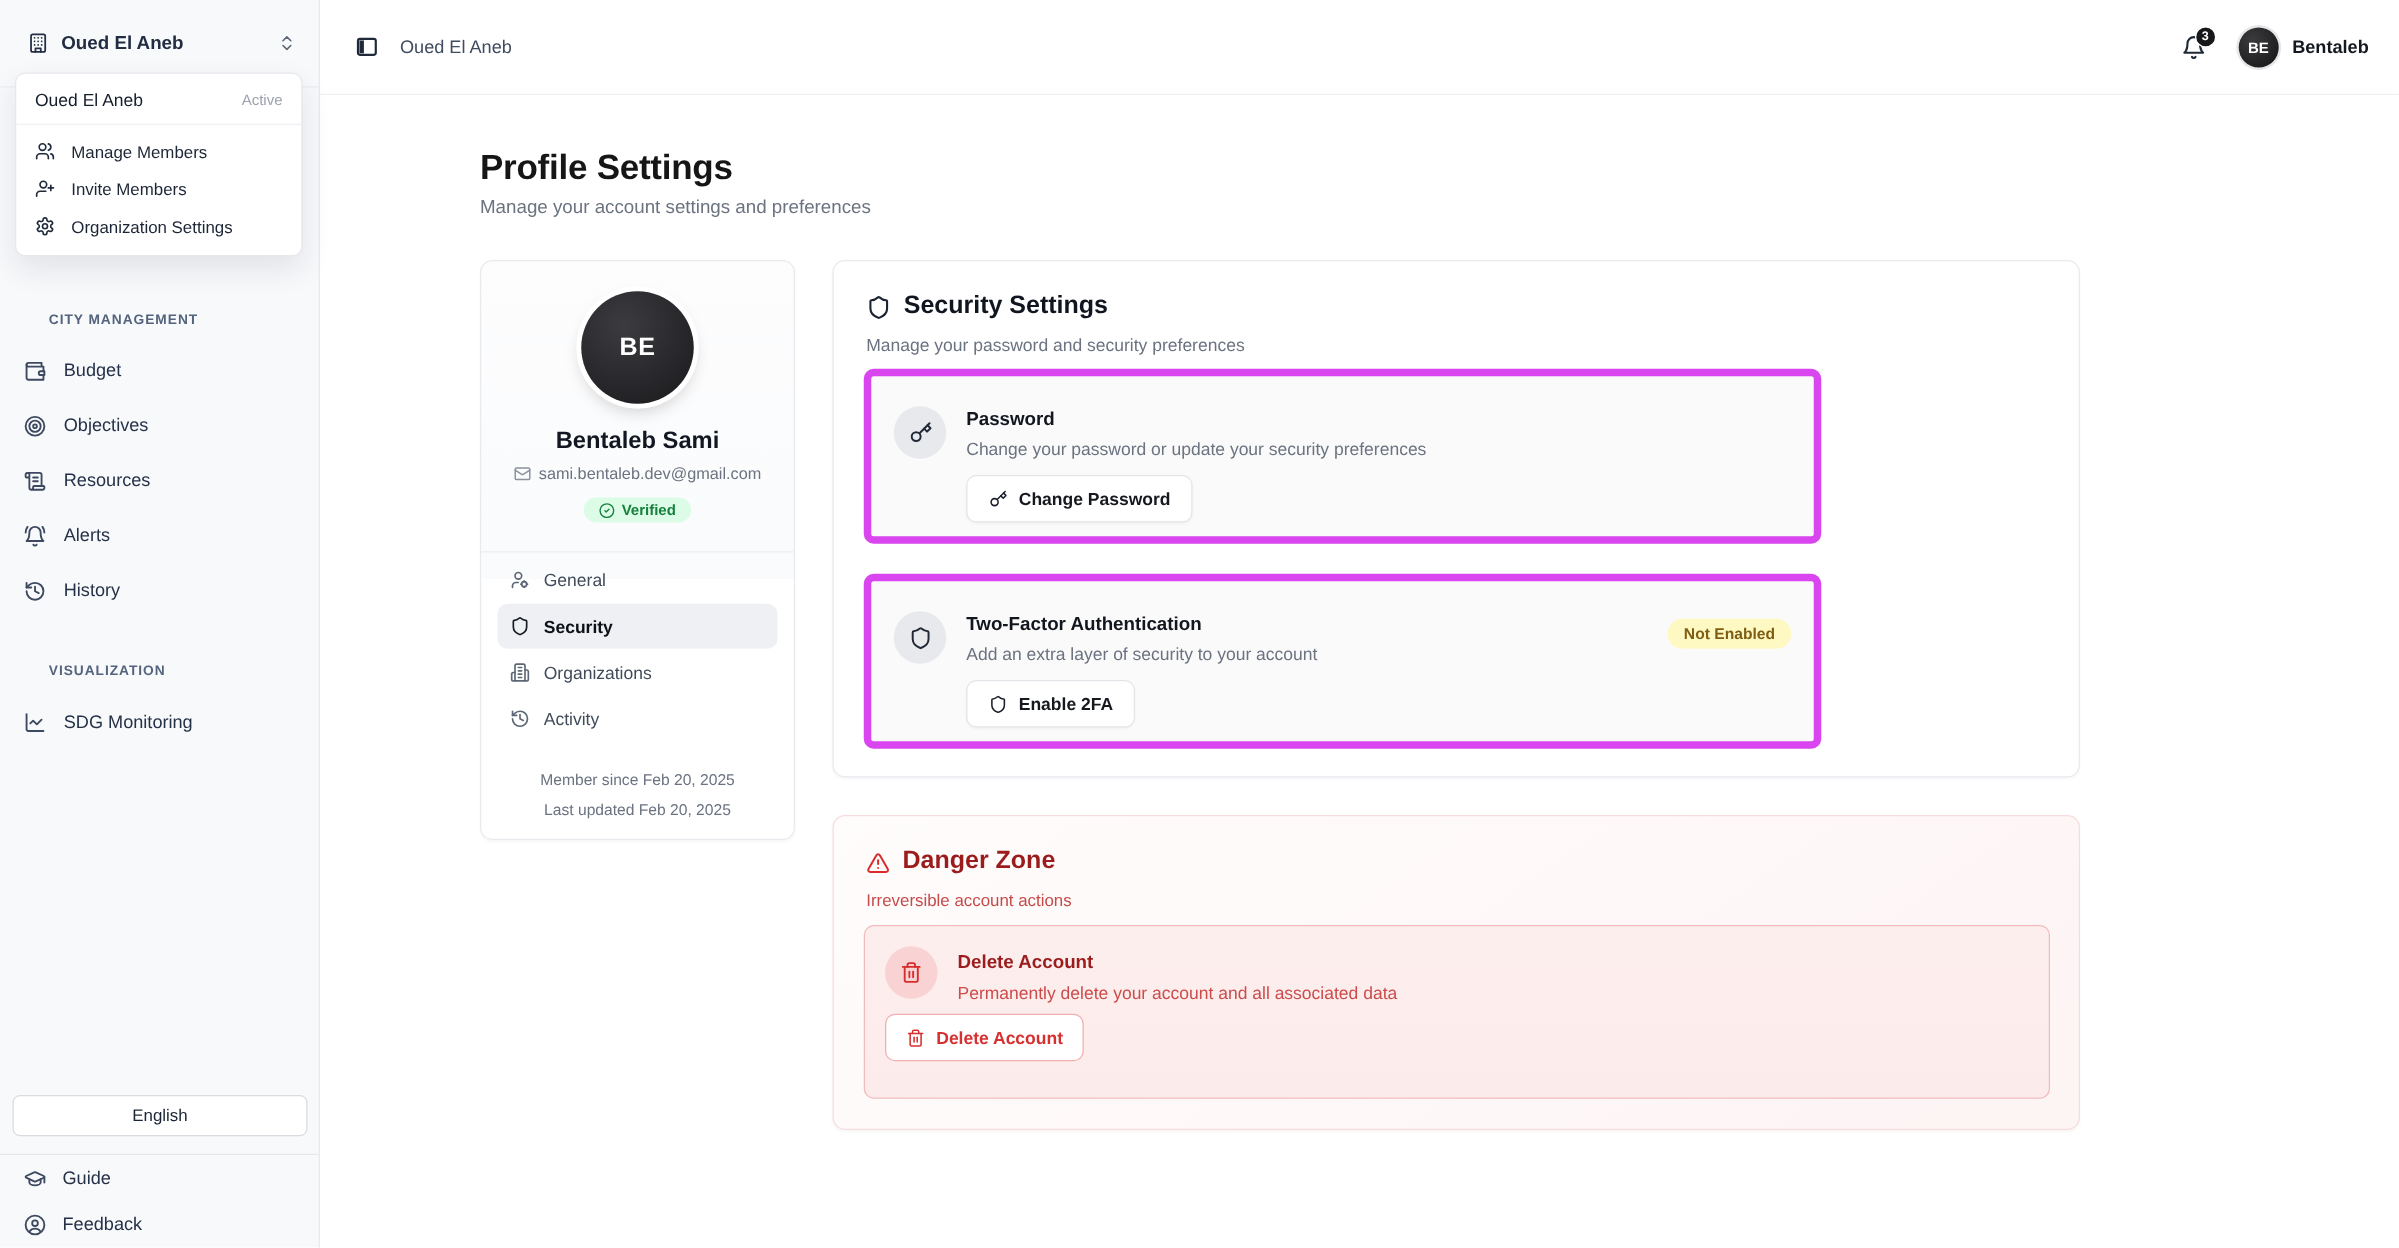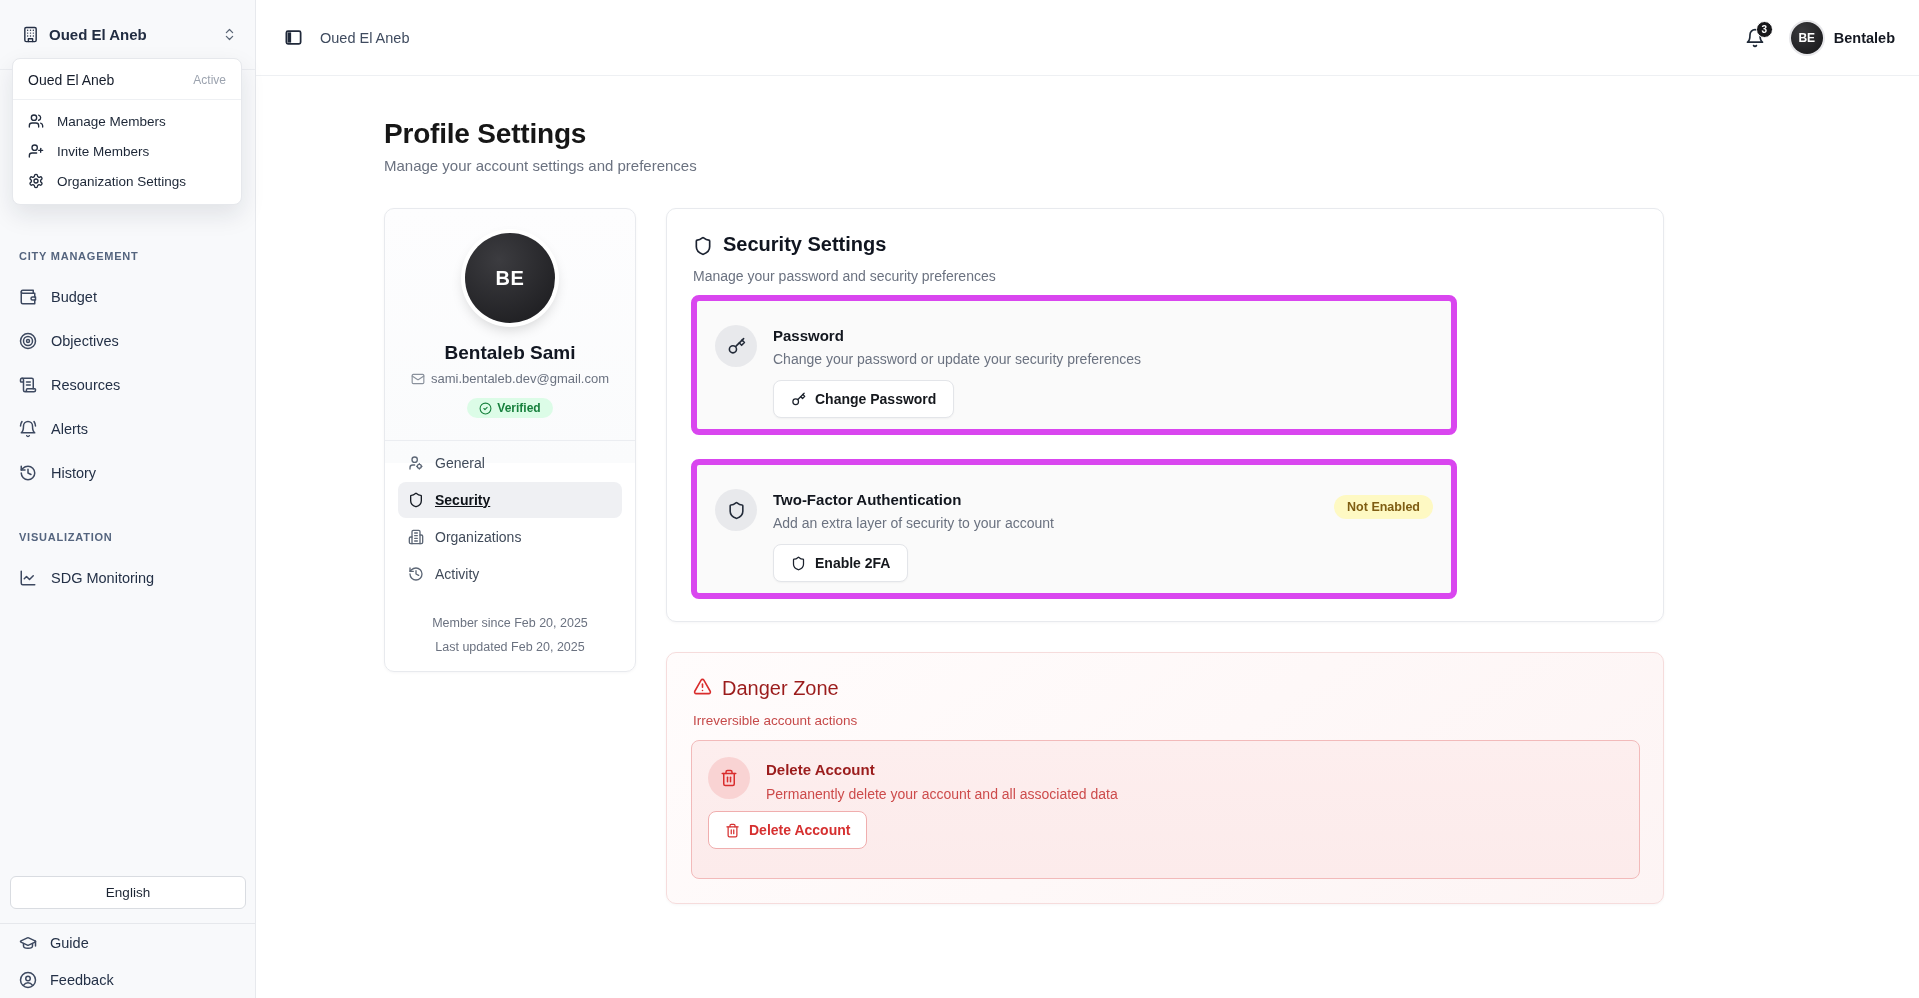--- a/index.html
+++ b/index.html
@@ -22,21 +22,21 @@
   .od-head { display:flex; align-items:center; justify-content:space-between;
     padding:13px 15px 11px 15px; border-bottom:1px solid #eef0f3; margin-bottom:6px; }
   .od-org { font-size:14px; font-weight:500; color:#161d2b; }
   .od-active { font-size:12px; color:#9ca3af; }
   .od-item { display:flex; align-items:center; gap:13px; padding:7px 15px;
     font-size:13.5px; color:#1c2636; cursor:pointer; }
   .od-item .ic { color:#212b3d; }
 
   .sb-scroll { padding-top:180px; }
   .sb-label { padding:0 19px; font-size:11px; font-weight:700; letter-spacing:.07em;
-    text-transform:uppercase; color:#54647e; margin-bottom:13px; }
+    text-transform:uppercase; color:#54647e; margin-bottom:13px;margin-left:20px; }
   .sb-item { height:44px; display:flex; align-items:center; gap:13px; padding:0 19px;
     font-size:14.5px; font-weight:500; color:#243147; cursor:pointer; }
   .sb-item .ic { color:#3d4960; width:19px; }
   .sb-gap { height:36px; }
 
   .sb-bottom { position:absolute; left:0; right:0; bottom:0; }
   .lang-btn { display:block; margin:0 10px 14px 10px; width:236px; height:33px;
     background:#fff; border:1px solid #d9dce1; border-radius:6px; font-size:13.5px;
     font-weight:500; color:#1b2433; text-align:center; line-height:31px; cursor:pointer; }
   .sb-divider { border-top:1px solid #e6e8ec; }
@@ -83,21 +83,21 @@
   .pc-email .ic { color:#8a919c; }
   .pc-badge-wrap { margin-top:12px; text-align:center; }
   .pc-badge { display:inline-flex; align-items:center; gap:5px; background:#dcfce7;
     color:#17803d; font-size:12px; font-weight:600; padding:3px 12px; border-radius:999px; }
   .pc-div { margin-top:21px; border-top:1px solid #ebedf1; }
   .pc-nav { padding:4px 13px 0 13px; }
   .pc-nav-item { height:36px; margin-bottom:1px; display:flex; align-items:center; gap:11px;
     padding:0 10px; border-radius:8px; font-size:14px; font-weight:500; color:#414b5a;
     cursor:pointer; }
   .pc-nav-item .ic { color:#5d6776; }
-  .pc-nav-item.active { background:#eff0f3; color:#0e1218; font-weight:700;text-decoration:underline; }
+  .pc-nav-item.active { background:#eff0f3; color:#0e1218; font-weight:700; }
   .pc-nav-item.active .ic { color:#161b24; }
   .pc-dates { margin-top:24px; text-align:center; font-size:12.5px; color:#6b7280; }
   .pc-dates div + div { margin-top:10px; }
 
   
   .security-card { left:666px; top:208px; width:998px; height:414px; }
   .sec-head { position:absolute; left:26px; top:24px; display:flex; align-items:flex-end; gap:10px;
     font-size:20px; font-weight:700; color:#101520; }
   .sec-head .ic { color:#1b2230; }
   .sec-sub { position:absolute; left:26px; top:59px; font-size:14px; color:#6b7280; }
@@ -112,22 +112,22 @@
     padding:0 17px; background:#fff; border:1px solid #e3e5e9; border-radius:8px;
     font-size:14px; font-weight:600; color:#15181d; cursor:pointer;
     box-shadow:0 1px 2px rgba(0,0,0,.04); font-family:inherit; }
   .ui-btn .ic { color:#1b212c; }
   .status-pill { position:absolute; top:30px; right:18px; background:#fef9c3; color:#7f5d12;
     font-size:12.5px; font-weight:600; padding:5px 13px; border-radius:999px; }
 
   
   .danger-card { left:666px; top:652px; width:998px; height:252px;
     background:linear-gradient(145deg,#fffcfc 0%, #fdf4f4 100%); border:1px solid #f6dcdc; }
-  .dz-head { position:absolute; left:26px; top:24px; display:flex; align-items:flex-start; gap:10px;
-    font-size:20px; font-weight:400; color:#9b1c1c; }
+  .dz-head { position:absolute; left:26px; top:24px; display:flex; align-items:flex-end; gap:10px;
+    font-size:20px; font-weight:700; color:#9b1c1c; }
   .dz-head .ic { color:#d92d2d; }
   .dz-sub { position:absolute; left:26px; top:60px; font-size:13.5px; color:#c64a4a; }
   .dz-box { position:absolute; left:24px; top:87px; width:949px; height:139px;
     background:linear-gradient(180deg,#fdeeee, #fcebeb); border:1px solid #f2baba;
     border-radius:8px; padding:16px; }
   .dz-row { display:flex; gap:16px; }
   .dz-circle { width:42px; height:42px; border-radius:50%; background:#f9d3d3; flex:0 0 42px;
     display:flex; align-items:center; justify-content:center; color:#d92d2d; }
   .dz-title { margin-top:4px; font-size:15px; font-weight:700; color:#9b1c1c; }
   .dz-desc { margin-top:8px; font-size:14px; color:#cd4b4b; }

